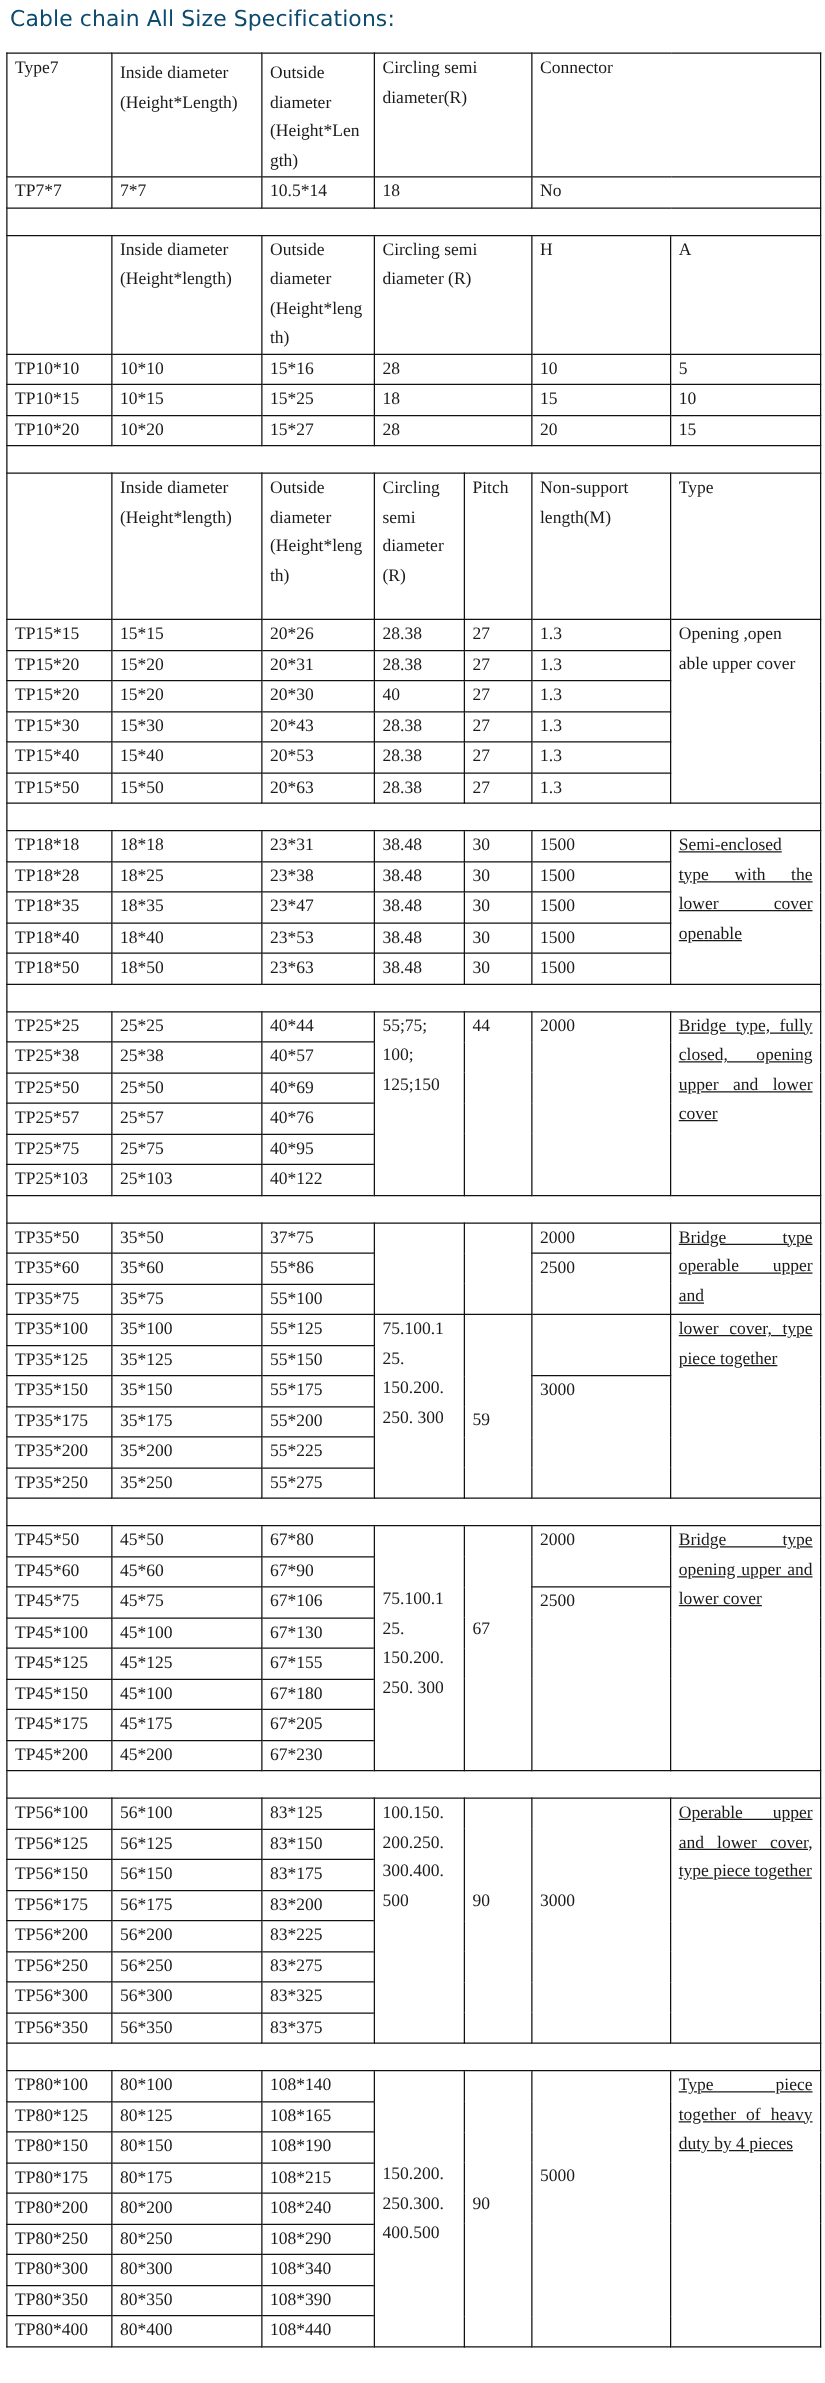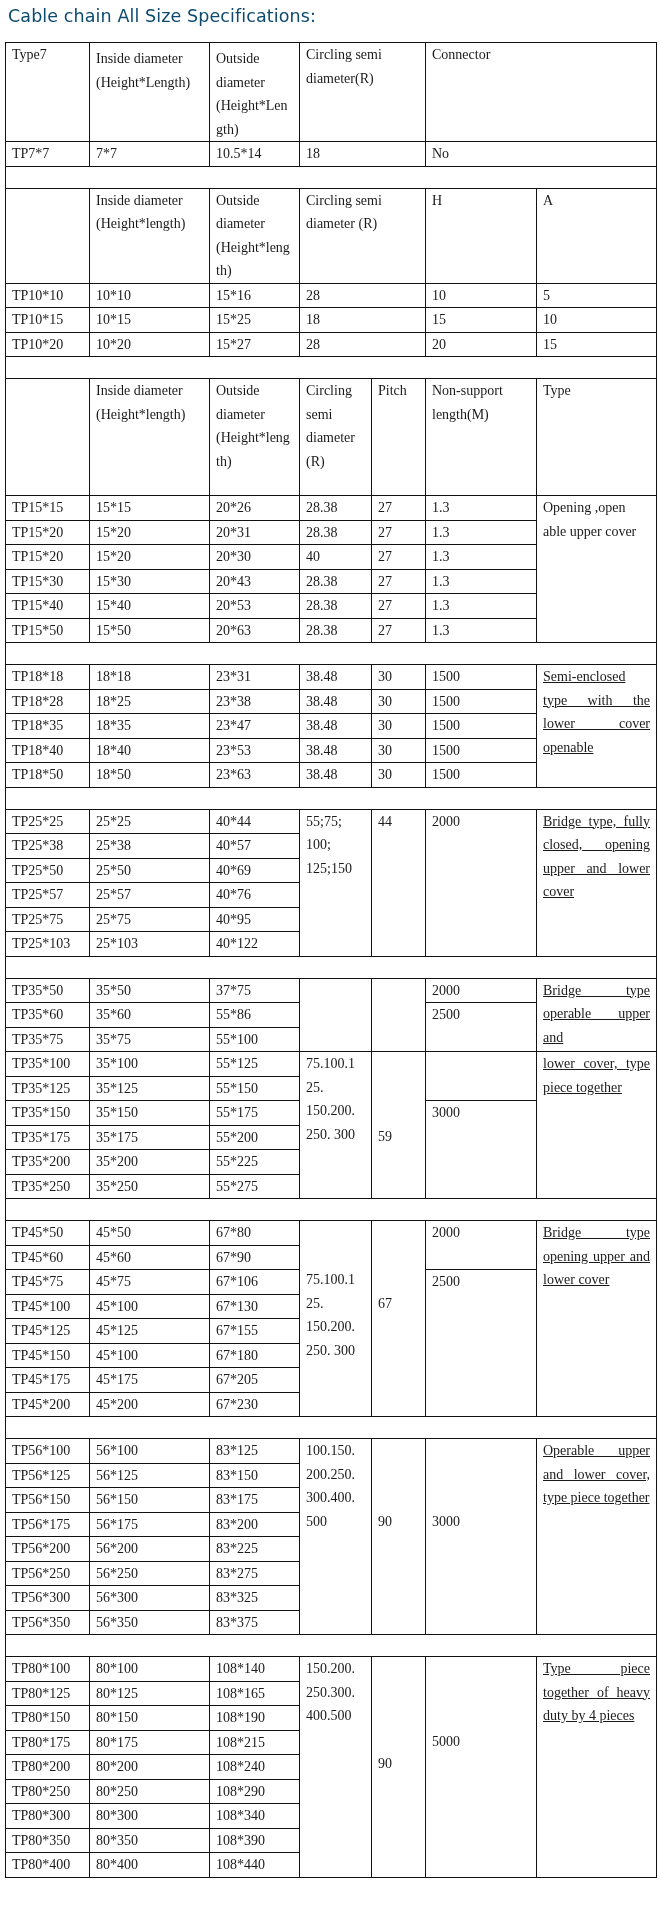--- a/index.html
+++ b/index.html
@@ -385,21 +385,21 @@
         <td>56*350</td>
         <td>83*375</td>
       </tr>
       <tr>
         <td colspan="7" class="blank"></td>
       </tr>
       <tr>
         <td>TP80*100</td>
         <td>80*100</td>
         <td>108*140</td>
-        <td rowspan="9" style="vertical-align:top;">150.200. 250.300. 400.500</td>
+        <td rowspan="9" style="vertical-align:top;padding-top:71px">150.200. 250.300. 400.500</td>
         <td rowspan="9" style="vertical-align:top;padding-top:95px">90</td>
         <td rowspan="9" style="vertical-align:top;padding-top:73px">5000</td>
         <td rowspan="9" class="just">Type piece together of heavy duty by 4 pieces</td>
       </tr>
       <tr>
         <td>TP80*125</td>
         <td>80*125</td>
         <td>108*165</td>
       </tr>
       <tr>

